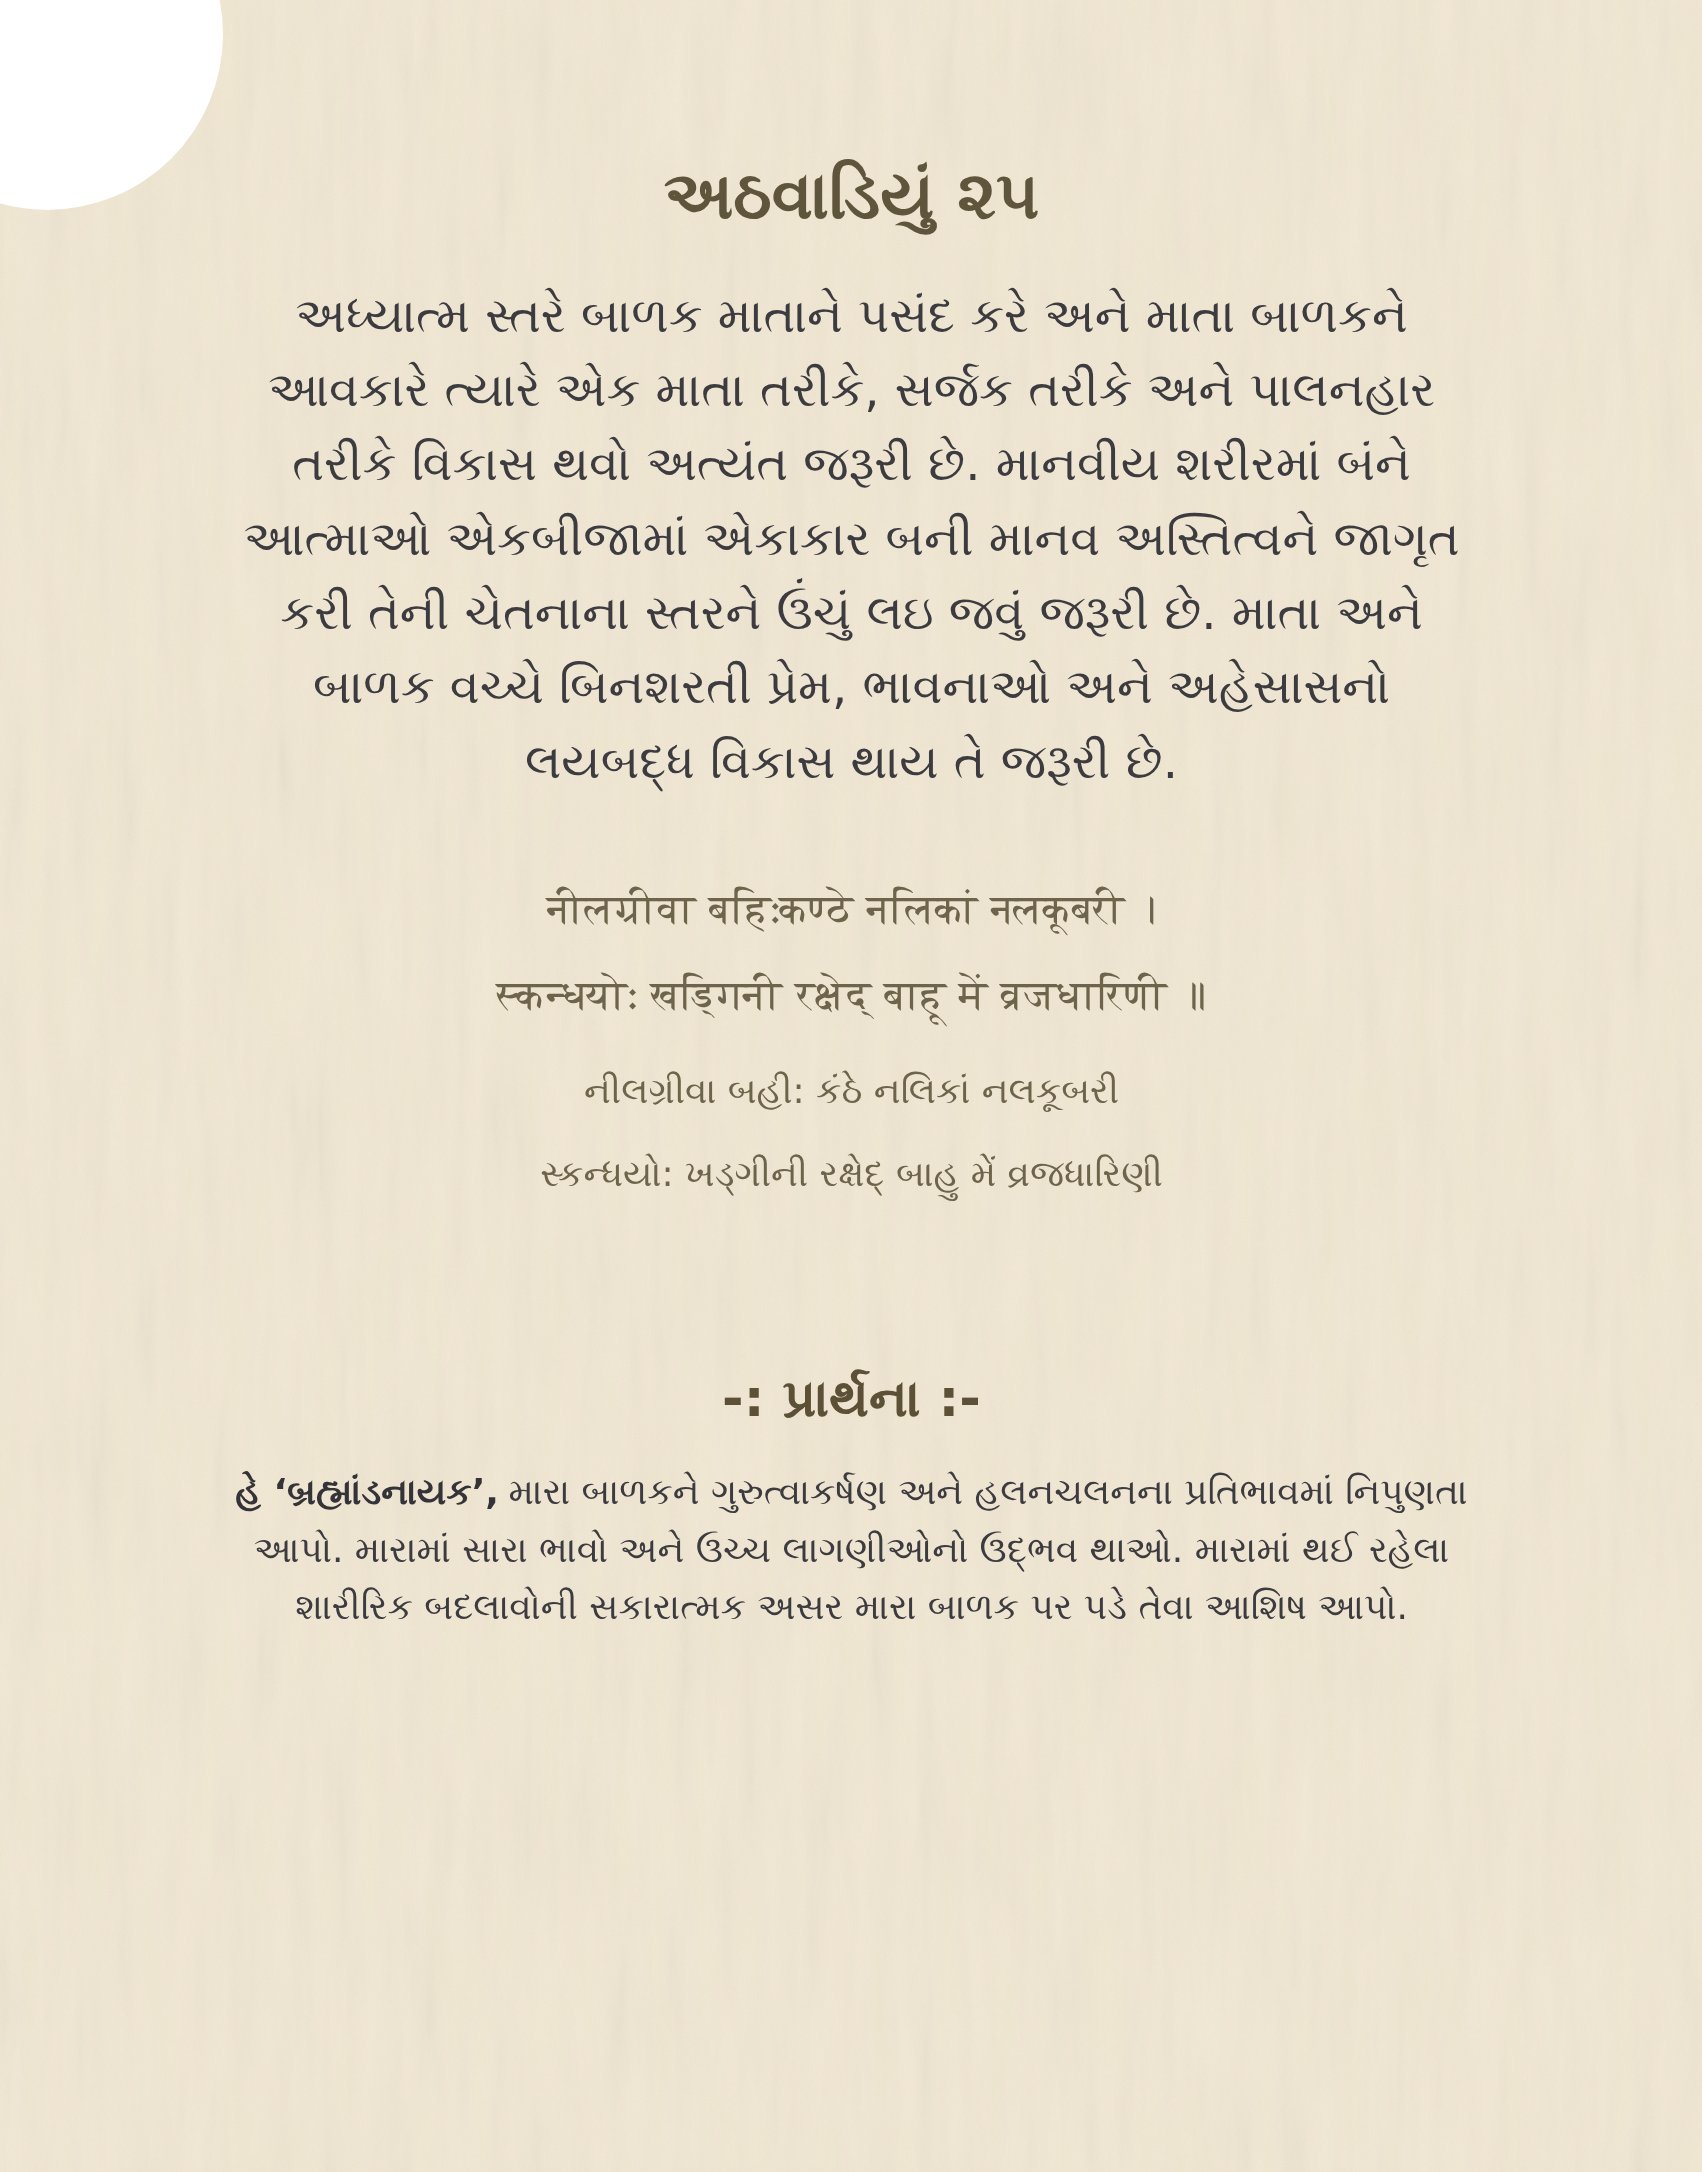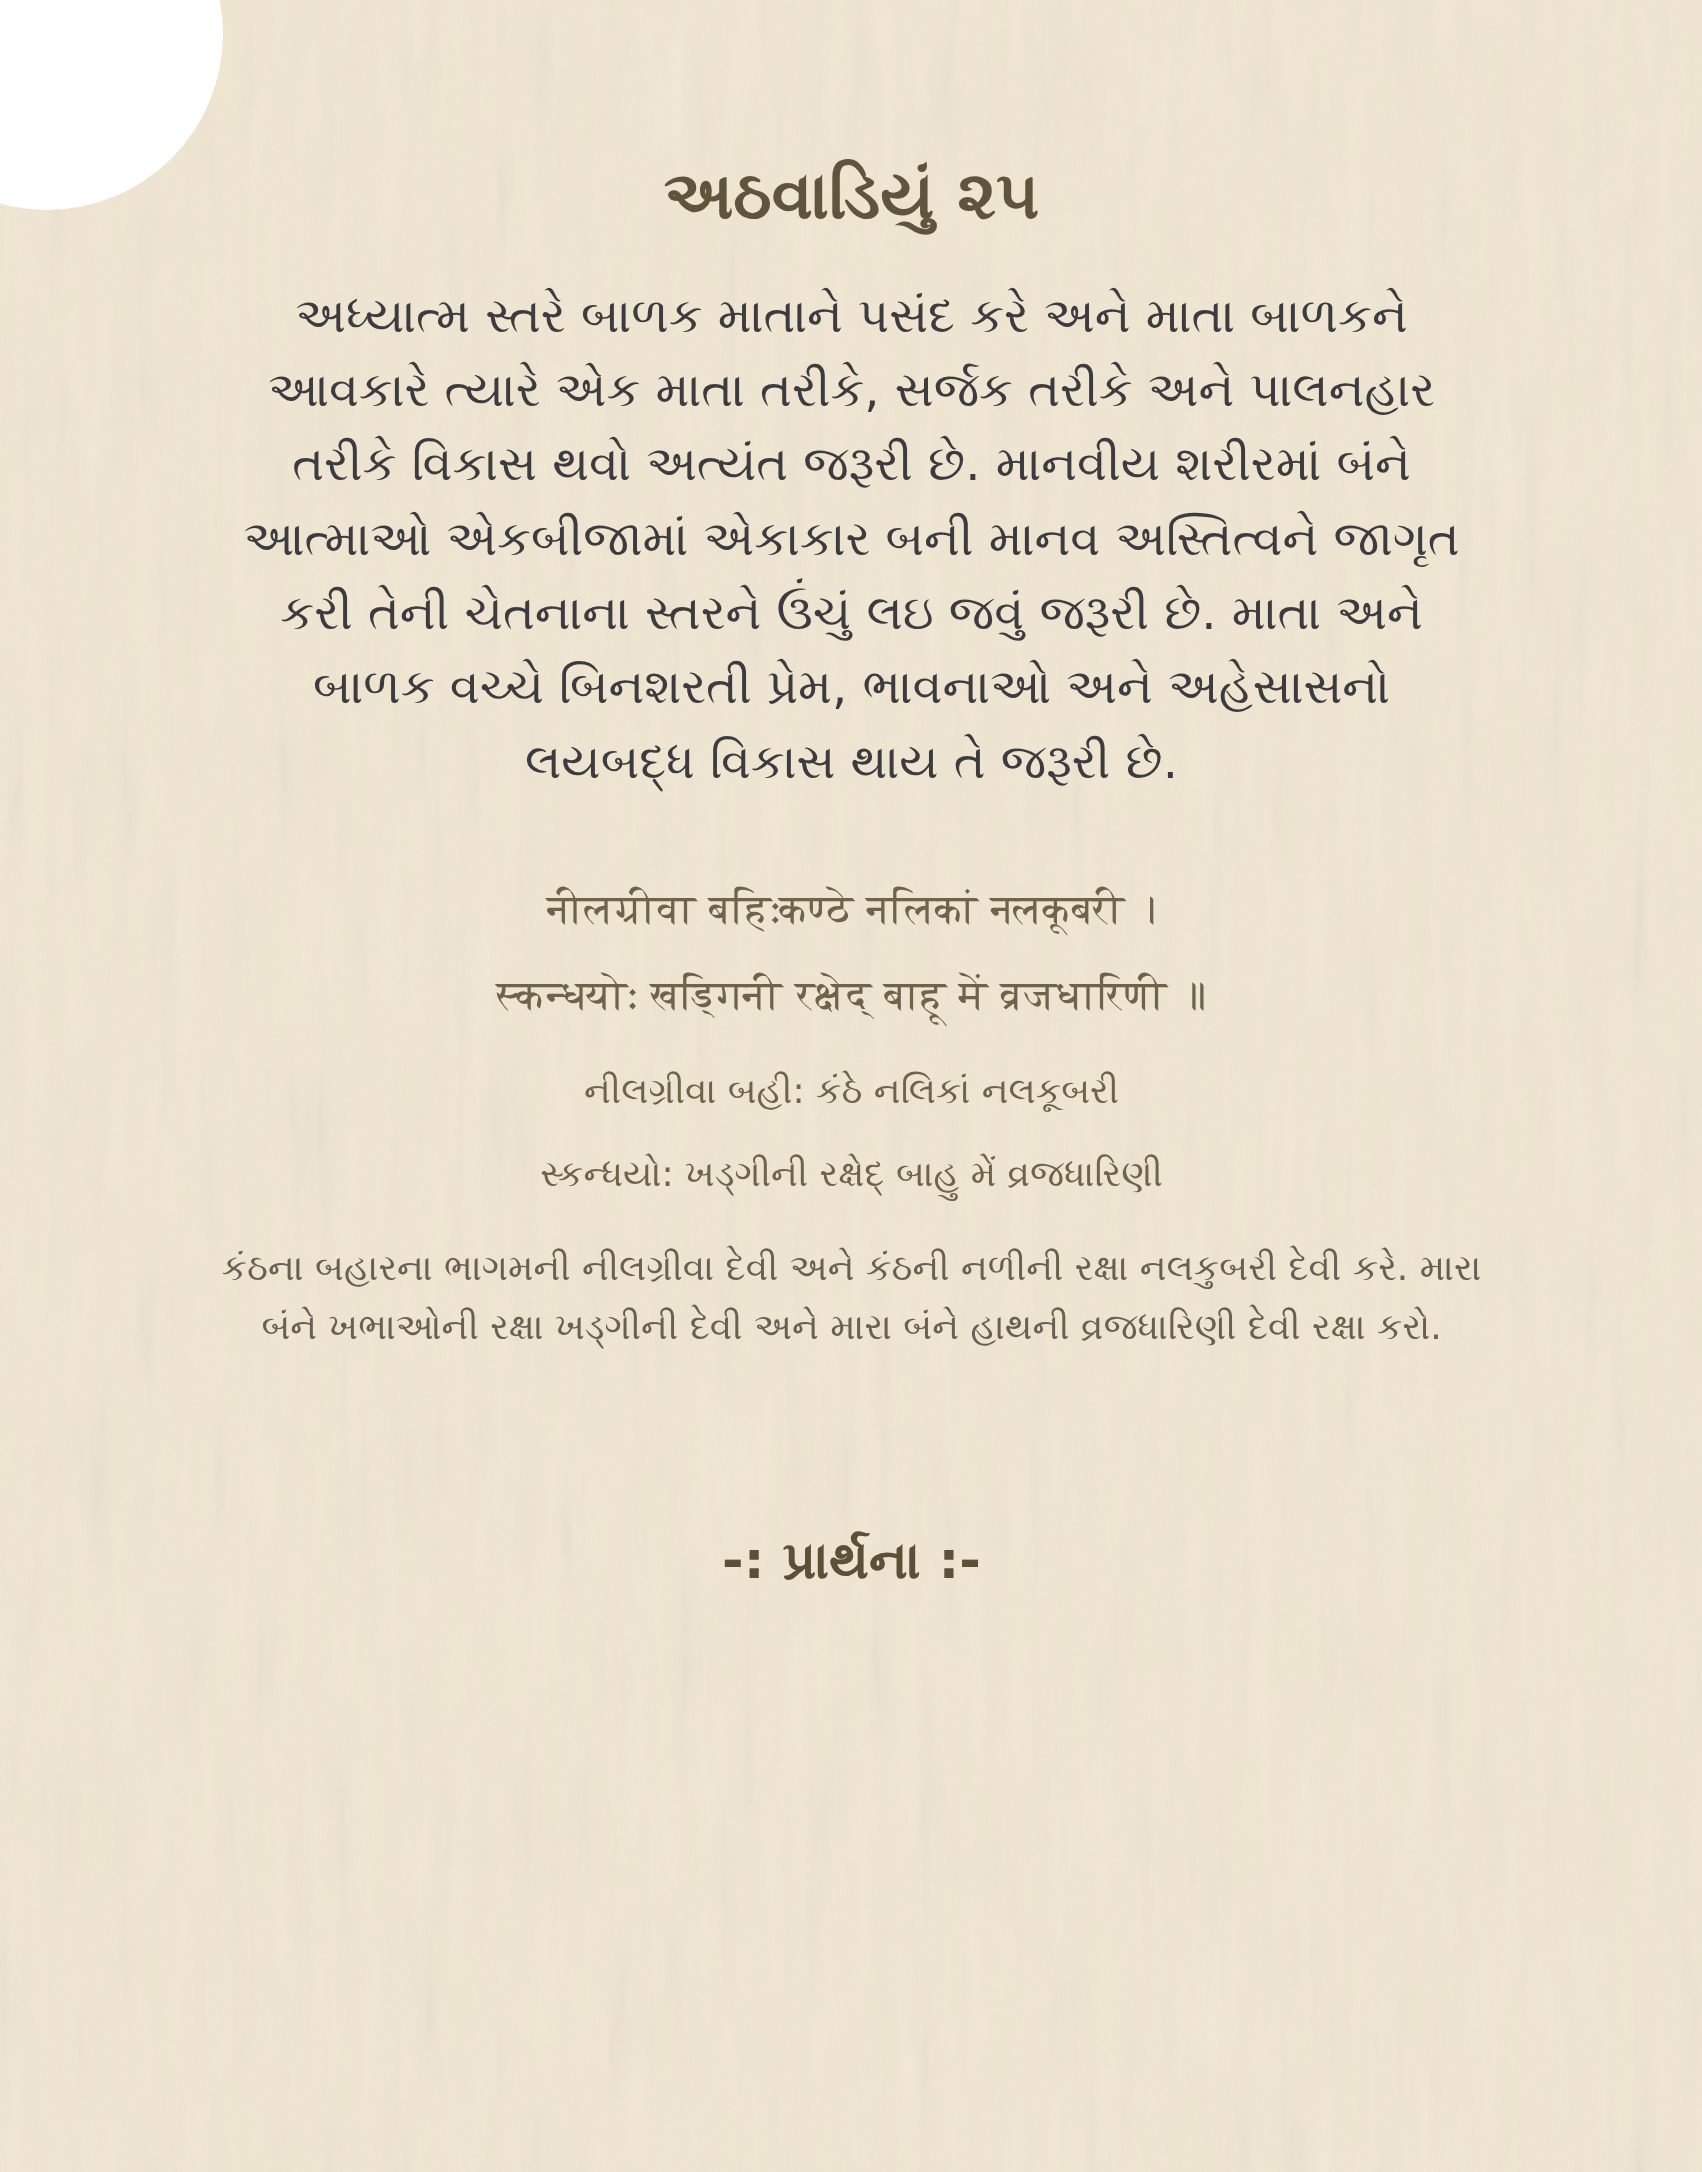--- a/index.html
+++ b/index.html
@@ -136,20 +136,20 @@
     <div class="shloka-sa">
       <p>नीलग्रीवा बहिःकण्ठे नलिकां नलकूबरी ।</p>
       <p>स्कन्धयोः खड्गिनी रक्षेद् बाहू में व्रजधारिणी ॥</p>
     </div>
 
     <div class="shloka-gu">
       <p>નીલગ્રીવા બહી: કંઠે નલિકાં નલકૂબરી</p>
       <p>સ્કન્ધયો: ખડ્ગીની રક્ષેદ્ બાહુ મેં વ્રજધારિણી</p>
     </div>
 
-    <p class="meaning">કંઠના બહારના ભાગમની નીલગ્રીવા દેવી અને કંઠની નળીની રક્ષા નલકુબરી દેવી કરે. મારા બંને ખભાઓની રક્ષા ખડ્ગીની દેવી અને મારા બંને હાથની વ્રજધારિણી દેવી રક્ષા કરો.</p>
 
     <h2 class="prayer-heading">-: પ્રાર્થના :-</h2>
 
+    <p class="prayer"><span class="salutation">હે ‘બ્રહ્માંડનાયક’,</span><span>મારા બાળકને ગુરુત્વાકર્ષણ અને હલનચલનના પ્રતિભાવમાં નિપુણતા આપો. મારામાં સારા ભાવો અને ઉચ્ચ લાગણીઓનો ઉદ્ભવ થાઓ. મારામાં થઈ રહેલા શારીરિક બદલાવોની સકારાત્મક અસર મારા બાળક પર પડે તેવા આશિષ આપો.</span></p>
 
   </main>
 </div>
 
 
 </body></html>

